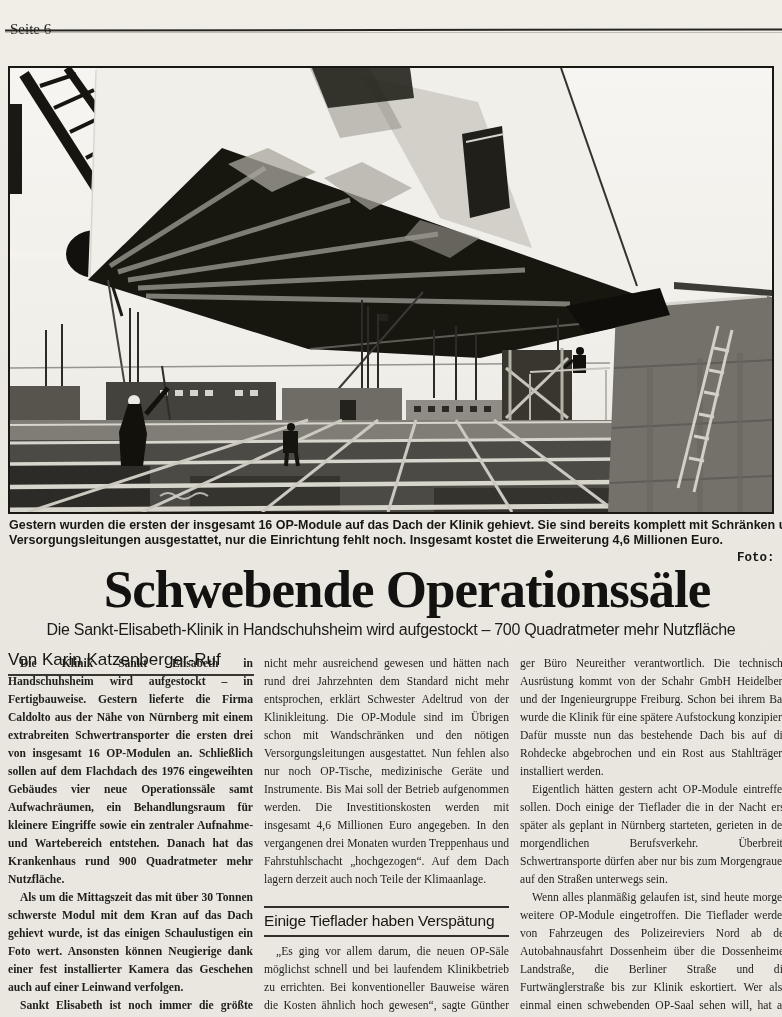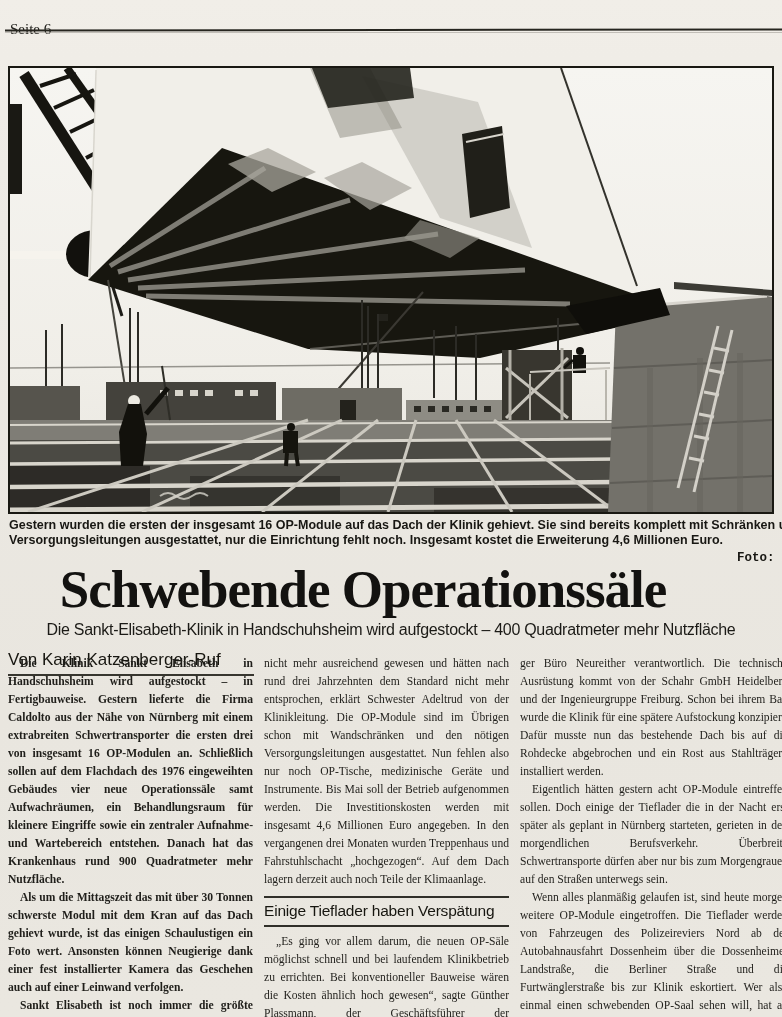--- a/index.html
+++ b/index.html
@@ -19,37 +19,37 @@
   .photo-frame svg{display:block;width:762px;height:444px;}
   
   .caption{position:absolute;left:9px;top:518px;width:860px;
            font-family:"Liberation Sans",sans-serif;font-weight:bold;
            font-size:12.5px;line-height:15px;color:#181713;}
   .caption .cl{white-space:nowrap;overflow:hidden;}
   .credit{position:absolute;left:701px;top:551px;font-family:Liberation Mono, monospace;
           font-weight:bold;font-size:12.5px;white-space:nowrap;color:#181713;padding-left:36px;}
   
   .headline{position:absolute;left:0;top:559px;width:726px;text-align:center;
-            font-weight:bold;font-size:53px;letter-spacing:-1px;color:#131210;}
+            font-weight:bold;font-size:53px;letter-spacing:-1px;color:#131210;padding-left:44px;}
   .subheadline{position:absolute;left:0;top:621px;width:782px;text-align:center;
                font-family:"Liberation Sans",sans-serif;font-size:16px;
                letter-spacing:-.3px;color:#1b1a16;}
   
   .byline{position:absolute;left:8px;top:650px;width:246px;
           font-family:"Liberation Sans",sans-serif;font-size:17px;color:#171610;
           padding-bottom:4px;border-bottom:2px solid #37362f;}
   
   .col{position:absolute;top:655px;font-size:11.6px;line-height:18px;
        text-align:justify;color:#1f1e1a;hyphens:auto;-webkit-hyphens:auto;}
   .col p{margin:0;}
   .col p.ind{text-indent:12px;}
   #col1{left:8px;top:655px;width:245px;font-weight:bold;}
   #col2{left:264px;width:245px;}
   #col3{left:520px;width:268px;}
-  .col2-subhead{margin:7px 0 6px 0;border-top:2px solid #302f29;border-bottom:2px solid #302f29;
+  .col2-subhead{margin:17px 0 6px 0;border-top:2px solid #302f29;border-bottom:2px solid #302f29;
                 padding:4px 0 5px 0;font-family:"Liberation Sans",sans-serif;font-size:15.5px;
                 letter-spacing:-.2px;text-align:left;color:#171610;}
 </style>
 </head>
 <body>
 
 <div class="page">
 
   <div class="m-label">Seite 6</div>
   <div class="m-rule"></div>
@@ -224,21 +224,21 @@
     </svg>
   </div>
 
   <div class="caption">
     <div class="cl">Gestern wurden die ersten der insgesamt 16 OP-Module auf das Dach der Klinik gehievt. Sie sind bereits komplett mit Schränken und</div>
     <div class="cl">Versorgungsleitungen ausgestattet, nur die Einrichtung fehlt noch. Insgesamt kostet die Erweiterung 4,6 Millionen Euro.</div>
   </div>
   <div class="credit">Foto: Ale</div>
 
   <div class="headline">Schwebende Operationssäle</div>
-  <div class="subheadline">Die Sankt-Elisabeth-Klinik in Handschuhsheim wird aufgestockt – 400 Quadratmeter mehr Nutzfläche</div>
+  <div class="subheadline">Die Sankt-Elisabeth-Klinik in Handschuhsheim wird aufgestockt – 700 Quadratmeter mehr Nutzfläche</div>
 
   <div class="byline">Von Karin Katzenberger-Ruf</div>
 
   <div class="col" id="col1">
     <p class="ind">Die Klinik Sankt Elisabeth in Handschuhsheim wird aufgestockt – in Fertigbauweise. Gestern lieferte die Firma Caldolto aus der Nähe von Nürnberg mit einem extrabreiten Schwertransporter die ersten drei von insgesamt 16 OP-Modulen an. Schließlich sollen auf dem Flachdach des 1976 eingeweihten Gebäudes vier neue Operationssäle samt Aufwachräumen, ein Behandlungsraum für kleinere Eingriffe sowie ein zentraler Aufnahme- und Wartebereich entstehen. Danach hat das Krankenhaus rund 900 Quadratmeter mehr Nutzfläche.</p>
     <p class="ind">Als um die Mittagszeit das mit über 30 Tonnen schwerste Modul mit dem Kran auf das Dach gehievt wurde, ist das einigen Schaulustigen ein Foto wert. Ansonsten können Neugierige dank einer fest installierter Kamera das Geschehen auch auf einer Leinwand verfolgen.</p>
     <p class="ind">Sankt Elisabeth ist noch immer die größte Geburtsklinik in der Region. Inzwischen nutzen allerdings auch sieben Fachärzte für Orthopädie sowie einer für plastische Chirurgie die Infrastruktur. Bei rund 4700 Operationen im Jahr seien die drei vorhandenen OP-Säle</p>
   </div>
 
   <div class="col" id="col2">

